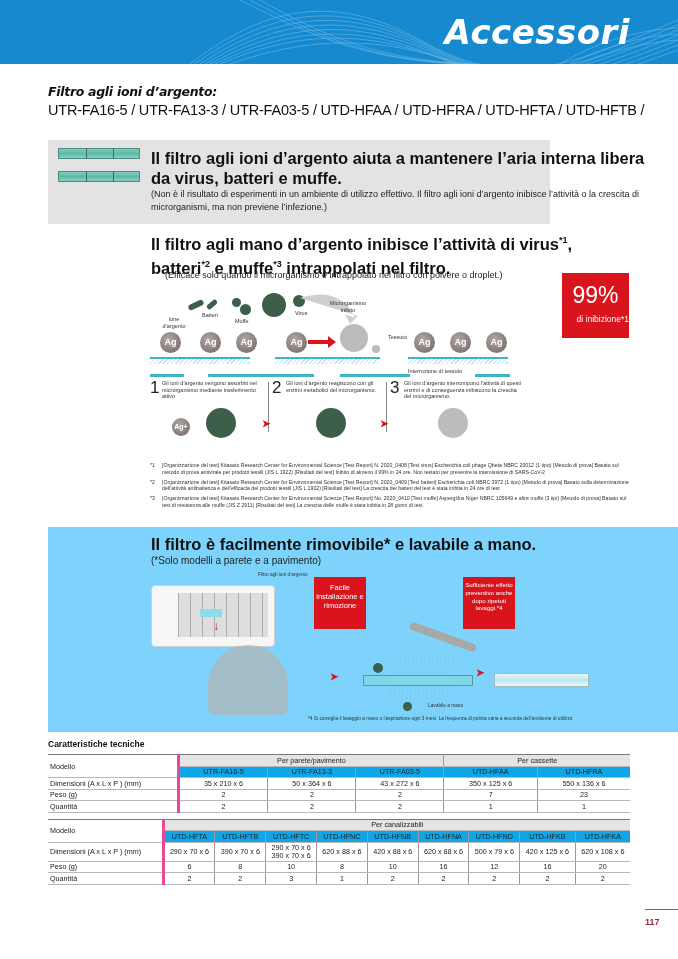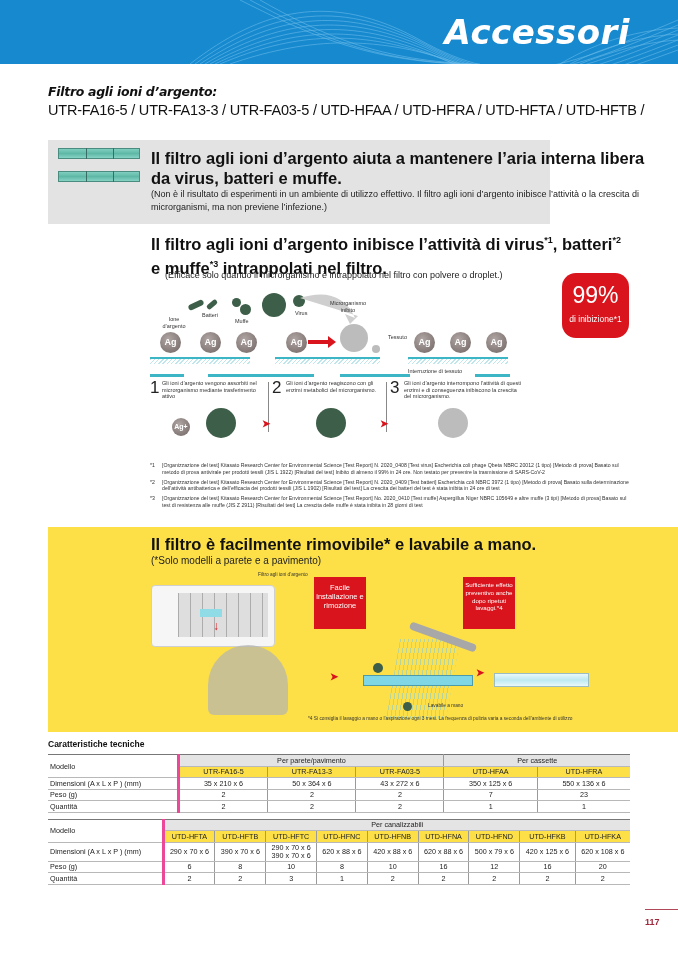--- a/index.html
+++ b/index.html
@@ -18,55 +18,55 @@
   .filter-thumb { position: absolute; left: 10px; width: 82px; height: 11px; background: linear-gradient(#7fcfc0, #5fb8a6 50%, #86d3c4); border: 1px solid #4b8c80; }
   .filter-thumb::before, .filter-thumb::after { content: ""; position: absolute; top: -1px; width: 1px; height: 11px; background: #3a6e65; }
   .filter-thumb::before { left: 27px; } .filter-thumb::after { left: 54px; }
   .panel1-title { position: absolute; left: 103px; top: 8px; width: 500px; font-weight: bold; font-size: 16.5px; line-height: 20px; color: #111; }
   .panel1-note { position: absolute; left: 103px; top: 48px; width: 500px; font-size: 9px; line-height: 12.5px; color: #222; }
 
   .sec2-title { position: absolute; left: 151px; top: 230px; width: 480px; font-weight: bold; font-size: 16.5px; line-height: 20px; color: #111; }
   .sec2-title sup { font-size: 9px; font-weight: bold; }
   .sec2-note { position: absolute; left: 165px; top: 270px; font-size: 9px; color: #222; }
 
-  .badge99 { position: absolute; left: 562px; top: 273px; width: 67px; height: 65px; background: #d9141c; color: #fff; text-align: center; border-radius: 14px; }
+  .badge99 { position: absolute; left: 562px; top: 273px; width: 67px; height: 65px; background: #d9141c; color: #fff; text-align: center; }
   .badge99 .pct { font-size: 23px; margin-top: 9px; display: block; }
-  .badge99 .lbl { font-size: 8.5px; display: block; margin-top: 5px; }
+  .badge99 .lbl { font-size: 8.5px; display: block; margin-top: 5px; text-align: right; }
 
   .diagram { position: absolute; left: 150px; top: 290px; width: 405px; height: 150px; }
   .dlabel { position: absolute; font-size: 5.5px; color: #333; line-height: 6.5px; text-align: center; }
   .ag { position: absolute; width: 21px; height: 21px; border-radius: 50%; background: radial-gradient(circle at 40% 35%, #b0a6a4, #6f6462); color: #fff; font-size: 9px; font-weight: bold; text-align: center; line-height: 21px; }
   .fabric { position: absolute; height: 7px; background: repeating-linear-gradient(135deg, #bfe6ea 0 1px, #ffffff 1px 3px); border-top: 2px solid #3cb5c4; }
   .fabric2 { position: absolute; height: 3px; background: #3cb5c4; }
   .microbe { position: absolute; border-radius: 50%; background: #3d5e48; }
   .microbe.grey { background: #bcbcbc; }
   .step-num { position: absolute; font-size: 17px; color: #222; }
   .step-text { position: absolute; font-size: 5.5px; line-height: 6.6px; color: #333; width: 95px; }
   .step-sep { position: absolute; width: 1px; height: 50px; background: #888; }
   .red-arrow { position: absolute; color: #d9141c; font-size: 10px; font-weight: bold; }
 
   .footnotes { position: absolute; left: 150px; top: 462px; width: 480px; }
   .fn { display: flex; font-size: 5.2px; line-height: 6.8px; color: #333; margin-bottom: 3px; }
   .fn .mark { width: 12px; flex-shrink: 0; }
 
-  .panel3 { position: absolute; left: 48px; top: 527px; width: 630px; height: 205px; background: #fde047; overflow: hidden; }
+  .panel3 { position: absolute; left: 48px; top: 527px; width: 630px; height: 205px; background: #7dd3fc; overflow: hidden; }
   .panel3-title { position: absolute; left: 103px; top: 8px; font-weight: bold; font-size: 16.5px; color: #111; }
   .panel3-sub { position: absolute; left: 103px; top: 28px; font-size: 10px; color: #222; }
   .callout { position: absolute; font-size: 4.8px; color: #333; }
   .redbox { position: absolute; background: #d9141c; color: #fff; text-align: center; font-size: 7.5px; line-height: 9px; padding-top: 6px; }
   .panel3-fn { position: absolute; left: 260px; top: 189px; font-size: 4.8px; color: #333; }
 
   .specs { position: absolute; left: 48px; top: 739px; width: 582px; }
   .specs-title { font-weight: bold; font-size: 8.5px; color: #111; margin-bottom: 5px; }
   table { border-collapse: collapse; width: 582px; font-size: 7.2px; color: #222; }
   td, th { font-weight: normal; border-right: 1px solid #9a9a9a; border-bottom: 1px solid #b8b8b8; text-align: center; height: 11.5px; padding: 0 2px; }
   td.rowhead, th.rowhead { text-align: left; border-right: 3px solid #ec4899; }
   tr td:last-child, tr th:last-child { border-right: none; }
   .group-h { background: #e4e4e4; }
-  .model-h { background: #fde047; }
+  .model-h { background: #0ea5e9; }
   .t1 { border-top: 1px solid #777; }
   .t2 { margin-top: 6px; border-top: 1px solid #777; }
   .t2 td { height: 11.5px; }
   .t2 .tall td { height: 19px; line-height: 8px; }
 
   .page-line { position: absolute; left: 645px; top: 909px; width: 33px; height: 1px; background: #b0485a; }
   .page-num { position: absolute; left: 645px; top: 917px; font-size: 9px; font-weight: bold; color: #a0283c; }
 </style>
 </head>
 <body>
@@ -101,21 +101,21 @@
 </div>
 
 <div class="panel1">
   <div class="filter-thumb" style="top:8px;"></div>
   <div class="filter-thumb" style="top:31px;"></div>
   <div class="panel1-title">Il filtro agli ioni d’argento aiuta a mantenere l’aria interna libera da virus, batteri e muffe.</div>
   <div class="panel1-note">(Non è il risultato di esperimenti in un ambiente di utilizzo effettivo. Il filtro agli ioni d’argento inibisce l’attività o la crescita di microrganismi, ma non previene l’infezione.)</div>
 </div>
 
 <div class="sec2-title">
-  <span>Il filtro agli ioni d’argento inibisce l’attività di virus</span><sup>*1</sup><span>, batteri</span><sup>*2</sup><span> e muffe</span><sup>*3</sup><span> intrappolati nel filtro.</span>
+  <span>Il filtro agli mano d’argento inibisce l’attività di virus</span><sup>*1</sup><span>, batteri</span><sup>*2</sup><span> e muffe</span><sup>*3</sup><span> intrappolati nel filtro.</span>
 </div>
 <div class="sec2-note">(Efficace solo quando il microrganismo è intrappolato nel filtro con polvere o droplet.)</div>
 
 <div class="badge99">
   <span class="pct">99%</span>
   <span class="lbl">di inibizione*1</span>
 </div>
 
 <div class="diagram">
 

